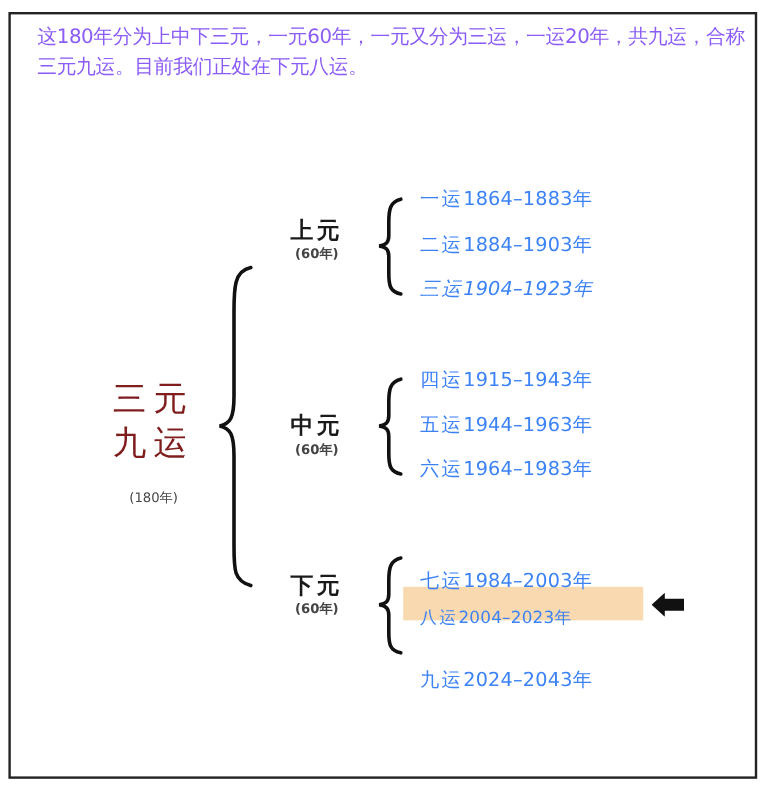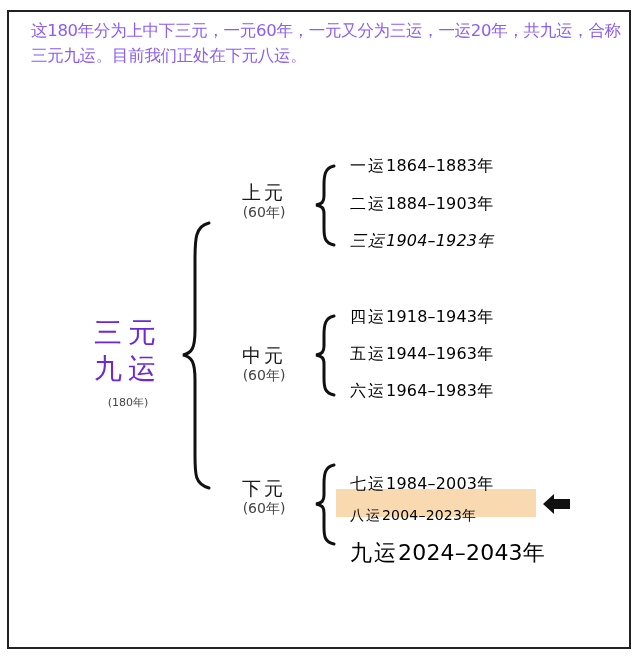--- a/index.html
+++ b/index.html
@@ -5,27 +5,27 @@
   html, body { margin:0; padding:0; background:#ffffff; }
   body { width:640px; height:657px; position:relative; overflow:hidden;
          font-family:"DejaVu Sans", sans-serif; color:#1a1a1a; }
   .frame { position:absolute; left:7px; top:10px; width:624px; height:639px;
            border:2px solid #222; box-sizing:border-box; background:#fff; }
   .intro { position:absolute; left:19px; top:18px; width:600px;
            font-family:"DejaVu Sans", sans-serif; font-size:16.5px;
            line-height:25px; color:#8b5cf6; letter-spacing:-0.3px;margin-left:12px; }
   .root { position:absolute; left:78px; top:315px; width:100px; text-align:center; }
   .root .big { font-family:"DejaVu Serif", serif; font-size:28px; line-height:36px;
-               letter-spacing:6px; color:#6d28d9; }
-  .root .sub { font-size:11px; color:#444; margin-top:8px; }
-  .yuan { position:absolute; width:60px; text-align:center; }
+               letter-spacing:6px; color:#7f1d1d; }
+  .root .sub { font-size:11px; color:#444; margin-top:20px; }
+  .yuan { position:absolute; width:60px; text-align:center;font-weight:bold; }
   .yuan .name { font-family:"DejaVu Serif", serif; font-size:19px; letter-spacing:3px; line-height:24px; }
-  .yuan .sub { font-size:14px; color:#444; line-height:16px; }
+  .yuan .sub { font-size:11px; color:#444; line-height:16px; }
   .yun { position:absolute; left:350px; font-family:"DejaVu Sans", sans-serif;
-         font-size:16px; letter-spacing:0.2px; color:#000000; line-height:22px; white-space:nowrap; }
+         font-size:16px; letter-spacing:0.2px; color:#3b82f6; line-height:22px; white-space:nowrap; }
   .yun .cn { font-family:"DejaVu Serif", serif; letter-spacing:2px; }
   .hl { position:absolute; left:336px; top:489px; width:200px; height:28px; background:#f8d9b0; }
   svg.braces { position:absolute; left:0; top:0; }
   .arrow { position:absolute; left:543px; top:494px; }
 </style>
 </head>
 <body>
 
 <div class="frame"></div>
 
@@ -62,23 +62,23 @@
   <div class="name">下元</div>
   <div class="sub">(60年)</div>
 </div>
 
 <div class="hl"></div>
 
 <div class="yun" style="top:155px;"><span class="cn">一运</span><span>1864–1883年</span></div>
 <div class="yun" style="top:193px;"><span class="cn">二运</span><span>1884–1903年</span></div>
 <div class="yun" style="top:230px;font-style:italic;"><span class="cn">三运</span><span>1904–1923年</span></div>
 
-<div class="yun" style="top:306px;"><span class="cn">四运</span><span>1918–1943年</span></div>
+<div class="yun" style="top:306px;"><span class="cn">四运</span><span>1915–1943年</span></div>
 <div class="yun" style="top:343px;"><span class="cn">五运</span><span>1944–1963年</span></div>
 <div class="yun" style="top:380px;"><span class="cn">六运</span><span>1964–1983年</span></div>
 
 <div class="yun" style="top:455px;margin-top:18px;"><span class="cn">七运</span><span>1984–2003年</span></div>
 <div class="yun" style="top:504px; font-size:14px;"><span class="cn">八运</span><span>2004–2023年</span></div>
-<div class="yun" style="top:542px; font-size:22px;"><span class="cn">九运</span><span>2024–2043年</span></div>
+<div class="yun" style="top:556px; font-size:16px;"><span class="cn">九运</span><span>2024–2043年</span></div>
 
 <svg class="arrow" width="28" height="20">
   <polygon points="0,10 11,0 11,5 27,5 27,15 11,15 11,20" fill="#111"></polygon>
 </svg>
 
 </body></html>

